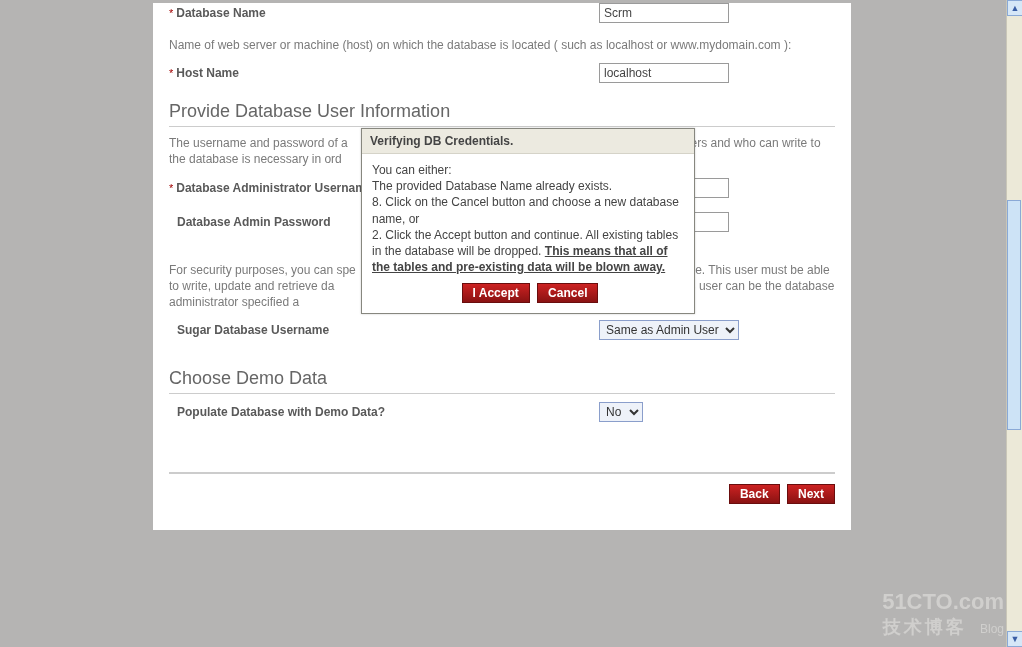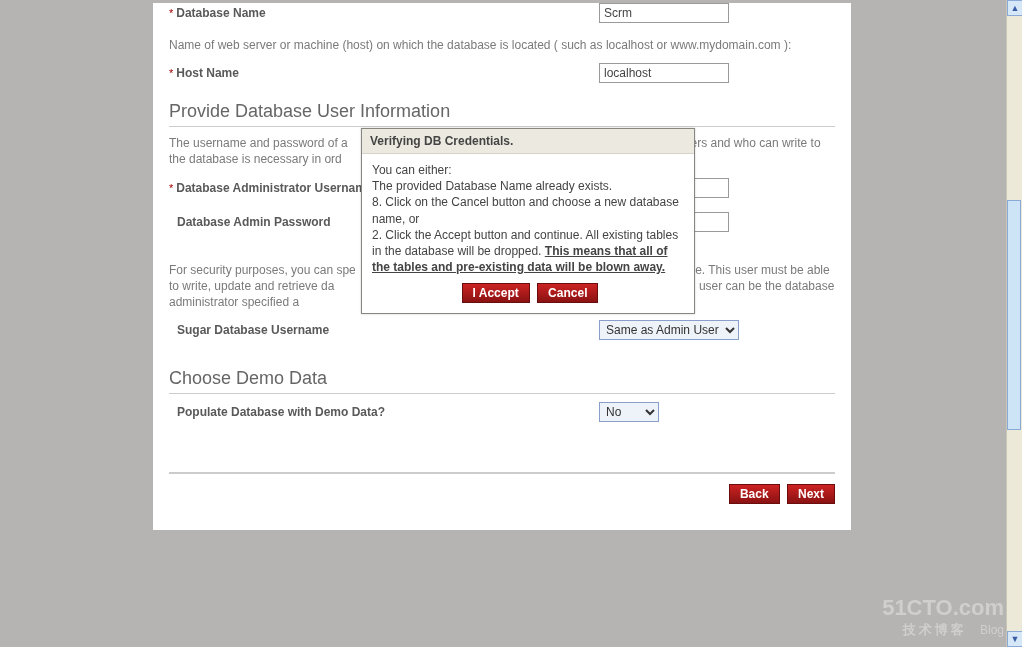--- a/index.html
+++ b/index.html
@@ -118,21 +118,21 @@
 }
 .watermark {
   position: absolute;
   right: 18px;
   bottom: 8px;
   color: #d0cfcd;
   text-align: right;
   font-family: Arial, sans-serif;
 }
 .watermark .big { font-size: 22px; font-weight: bold; letter-spacing: 0; }
-.watermark .sm { font-size: 13px; font-weight: bold; letter-spacing: 3px; margin-top: 37px; }
+.watermark .sm { font-size: 18px; font-weight: bold; letter-spacing: 3px; margin-top: 37px; }
 .watermark .blog { font-size: 12px; }
 
 .modal {
   position: absolute;
   left: 361px;
   top: 128px;
   width: 334px;
   background: #fff;
   border: 1px solid #87877f;
   box-shadow: 0 0 2px rgba(0,0,0,0.2);
@@ -239,21 +239,21 @@
 
     <div class="section-title" style="margin-top:28px">Choose Demo Data</div>
     <hr class="sep">
 
     <div class="form-row">
       <div class="label-col">
         <span style="width:8px;display:inline-block"></span>
         <span class="label-plain" style="font-weight:bold">Populate Database with Demo Data?</span>
       </div>
       <div class="field-col">
-        <select class="sel" style="width:60px">
+        <select class="sel" style="width:44px">
           <option>No</option>
         </select>
       </div>
     </div>
 
     <div class="footer-bar">
       <button class="btn">Back</button>
       <button class="btn">Next</button>
     </div>
   </div>

